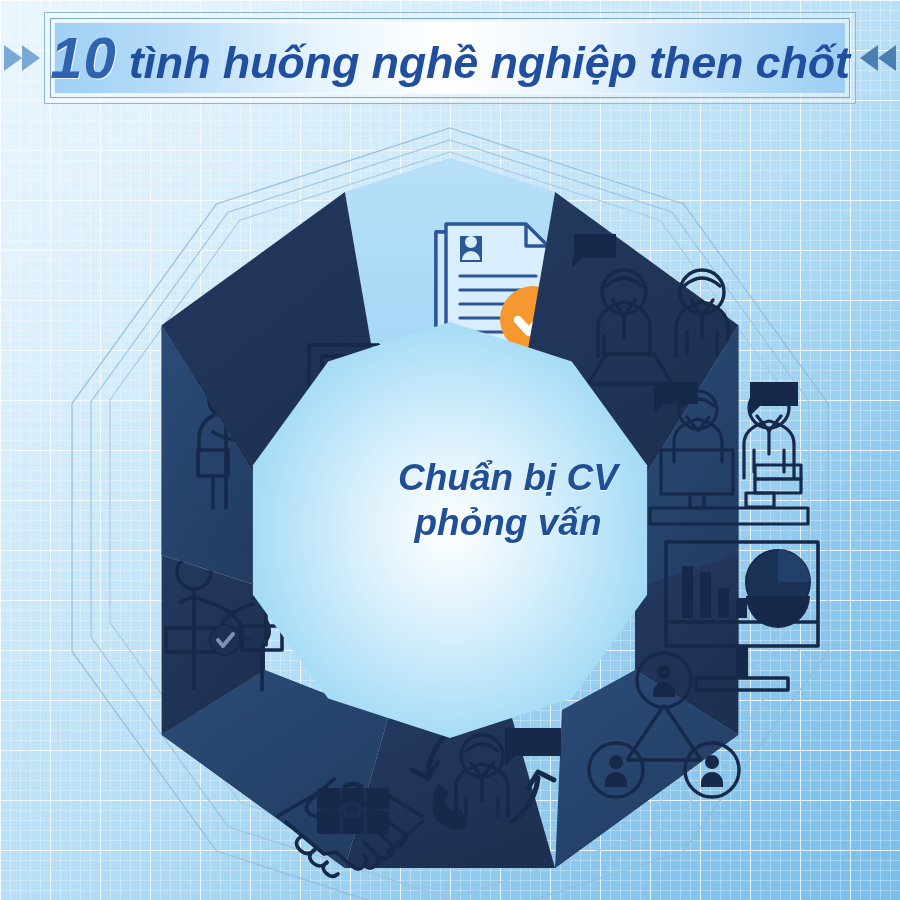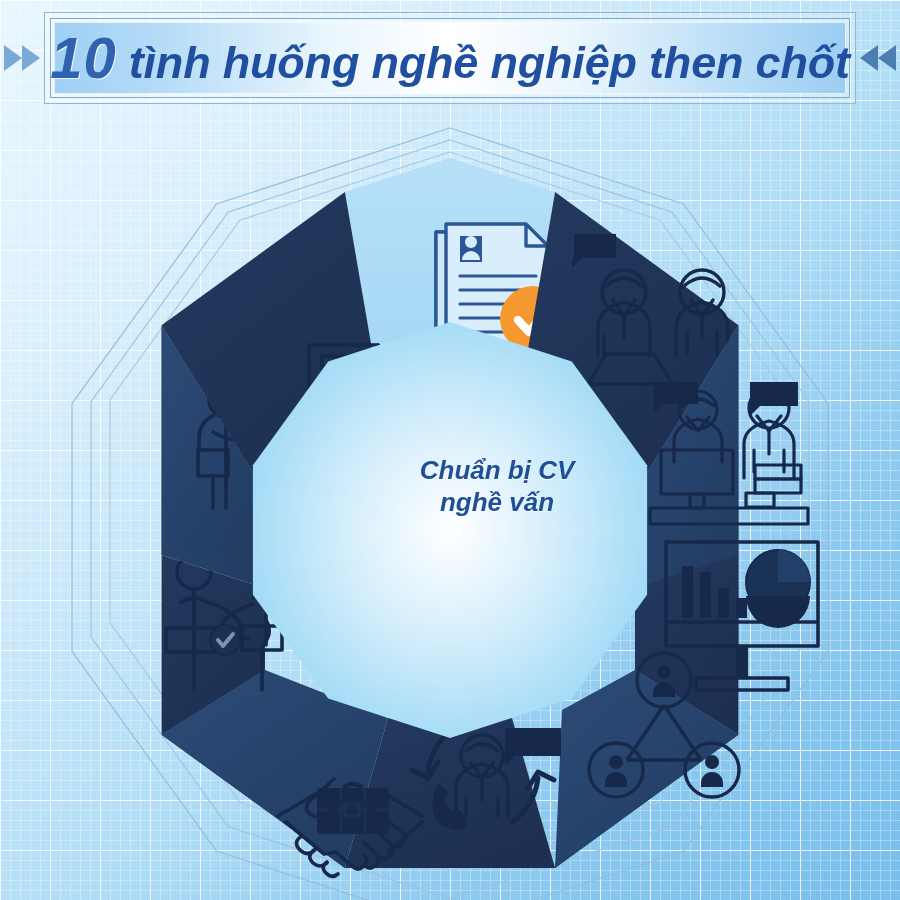--- a/index.html
+++ b/index.html
@@ -80,25 +80,25 @@
   
   #wheel {
     position: absolute;
     left: 50px; top: 110px;
     width: 800px; height: 790px;
   }
   #wheel svg { display: block; }
 
   .hub-text {
     position: absolute;
-    left: 287px; top: 345px;
+    left: 298px; top: 345px;
     width: 320px;
     text-align: center;
     color: #1f4f96;
-    font-size: 26px; font-weight: bold; font-style: italic;
+    font-size: 37px; font-weight: bold; font-style: italic;
     line-height: 1.22;
     text-shadow: 0 1px 1px rgba(255,255,255,0.9);
     pointer-events: none;
   }
   .hub-text div { white-space: nowrap; }
 </style>
 </head>
 <body>
 
 <div id="stage">
@@ -418,16 +418,16 @@
         </g>
       </g>
 
       <g>
         <polygon points="400,212 521.8,251.6 597.1,355.2 597.1,484.8 521.8,588.4 400,628 278.2,588.4 202.9,484.8 202.9,355.2 278.2,251.6" fill="url(#hubGrad)"></polygon>
       </g>
     </svg>
 
     <div class="hub-text">
       <div>Chuẩn bị CV</div>
-      <div>nghề vấn</div>
+      <div>phỏng vấn</div>
     </div>
   </div>
 </div>
 
 </body></html>

